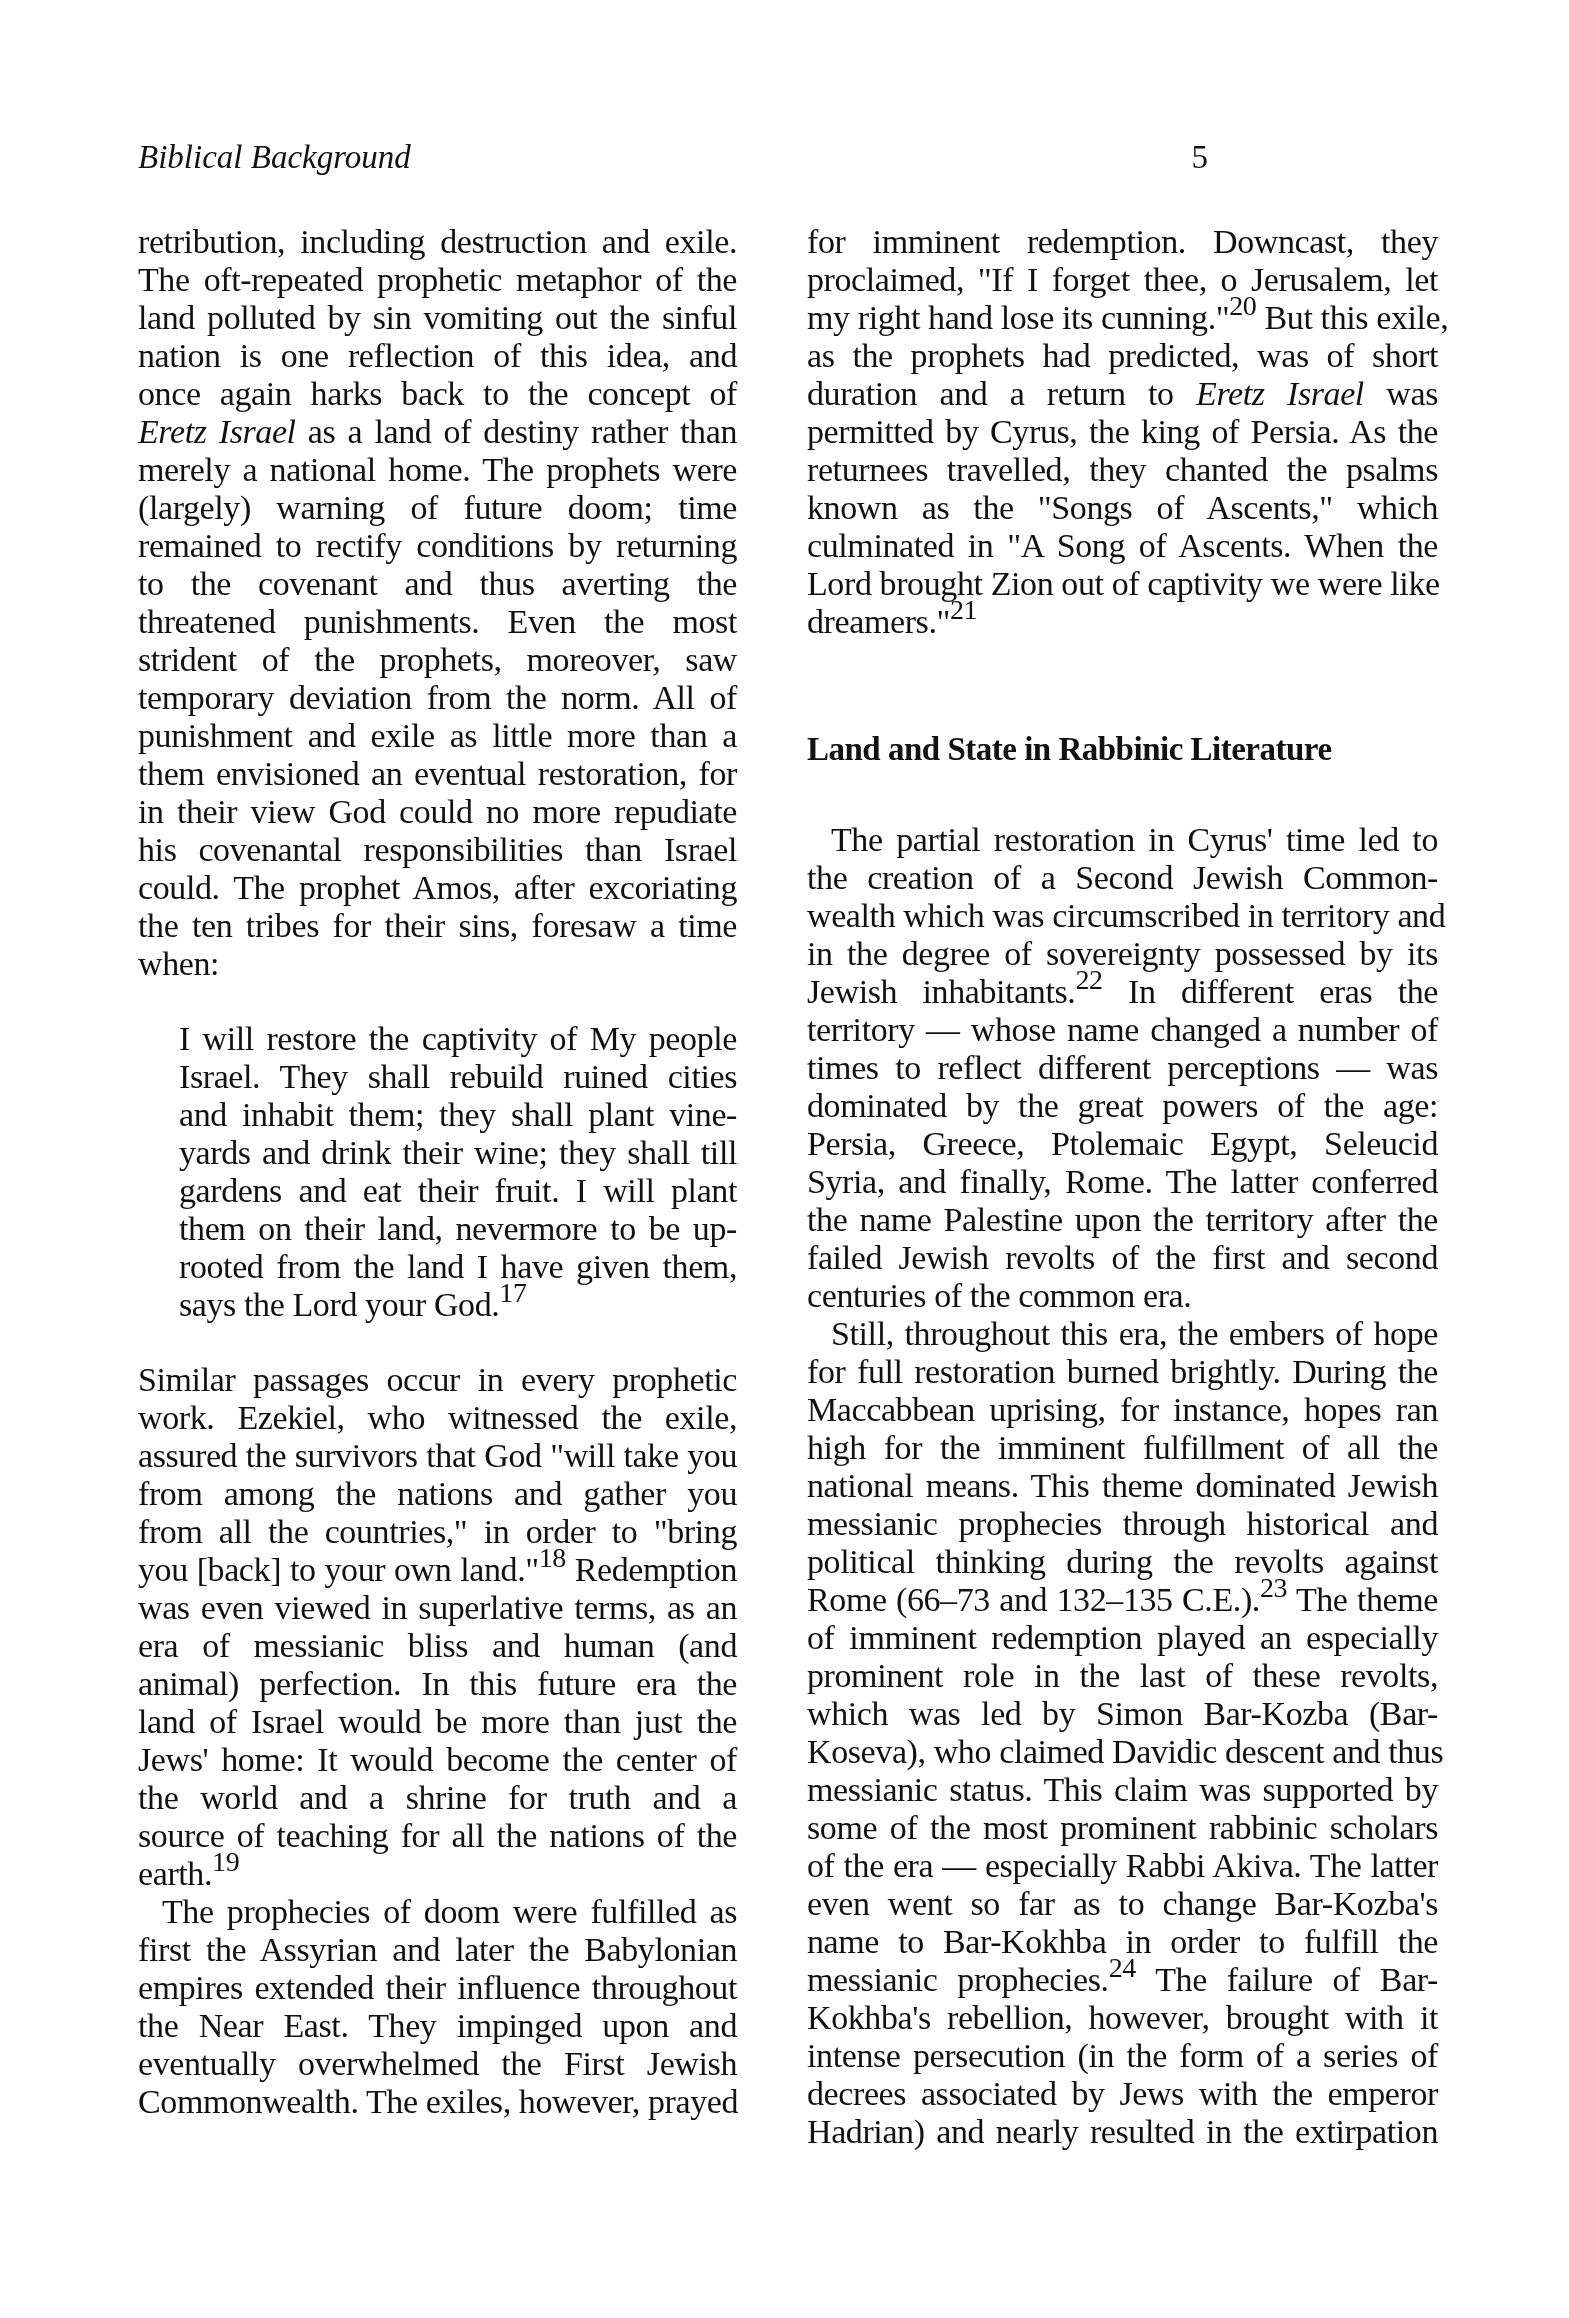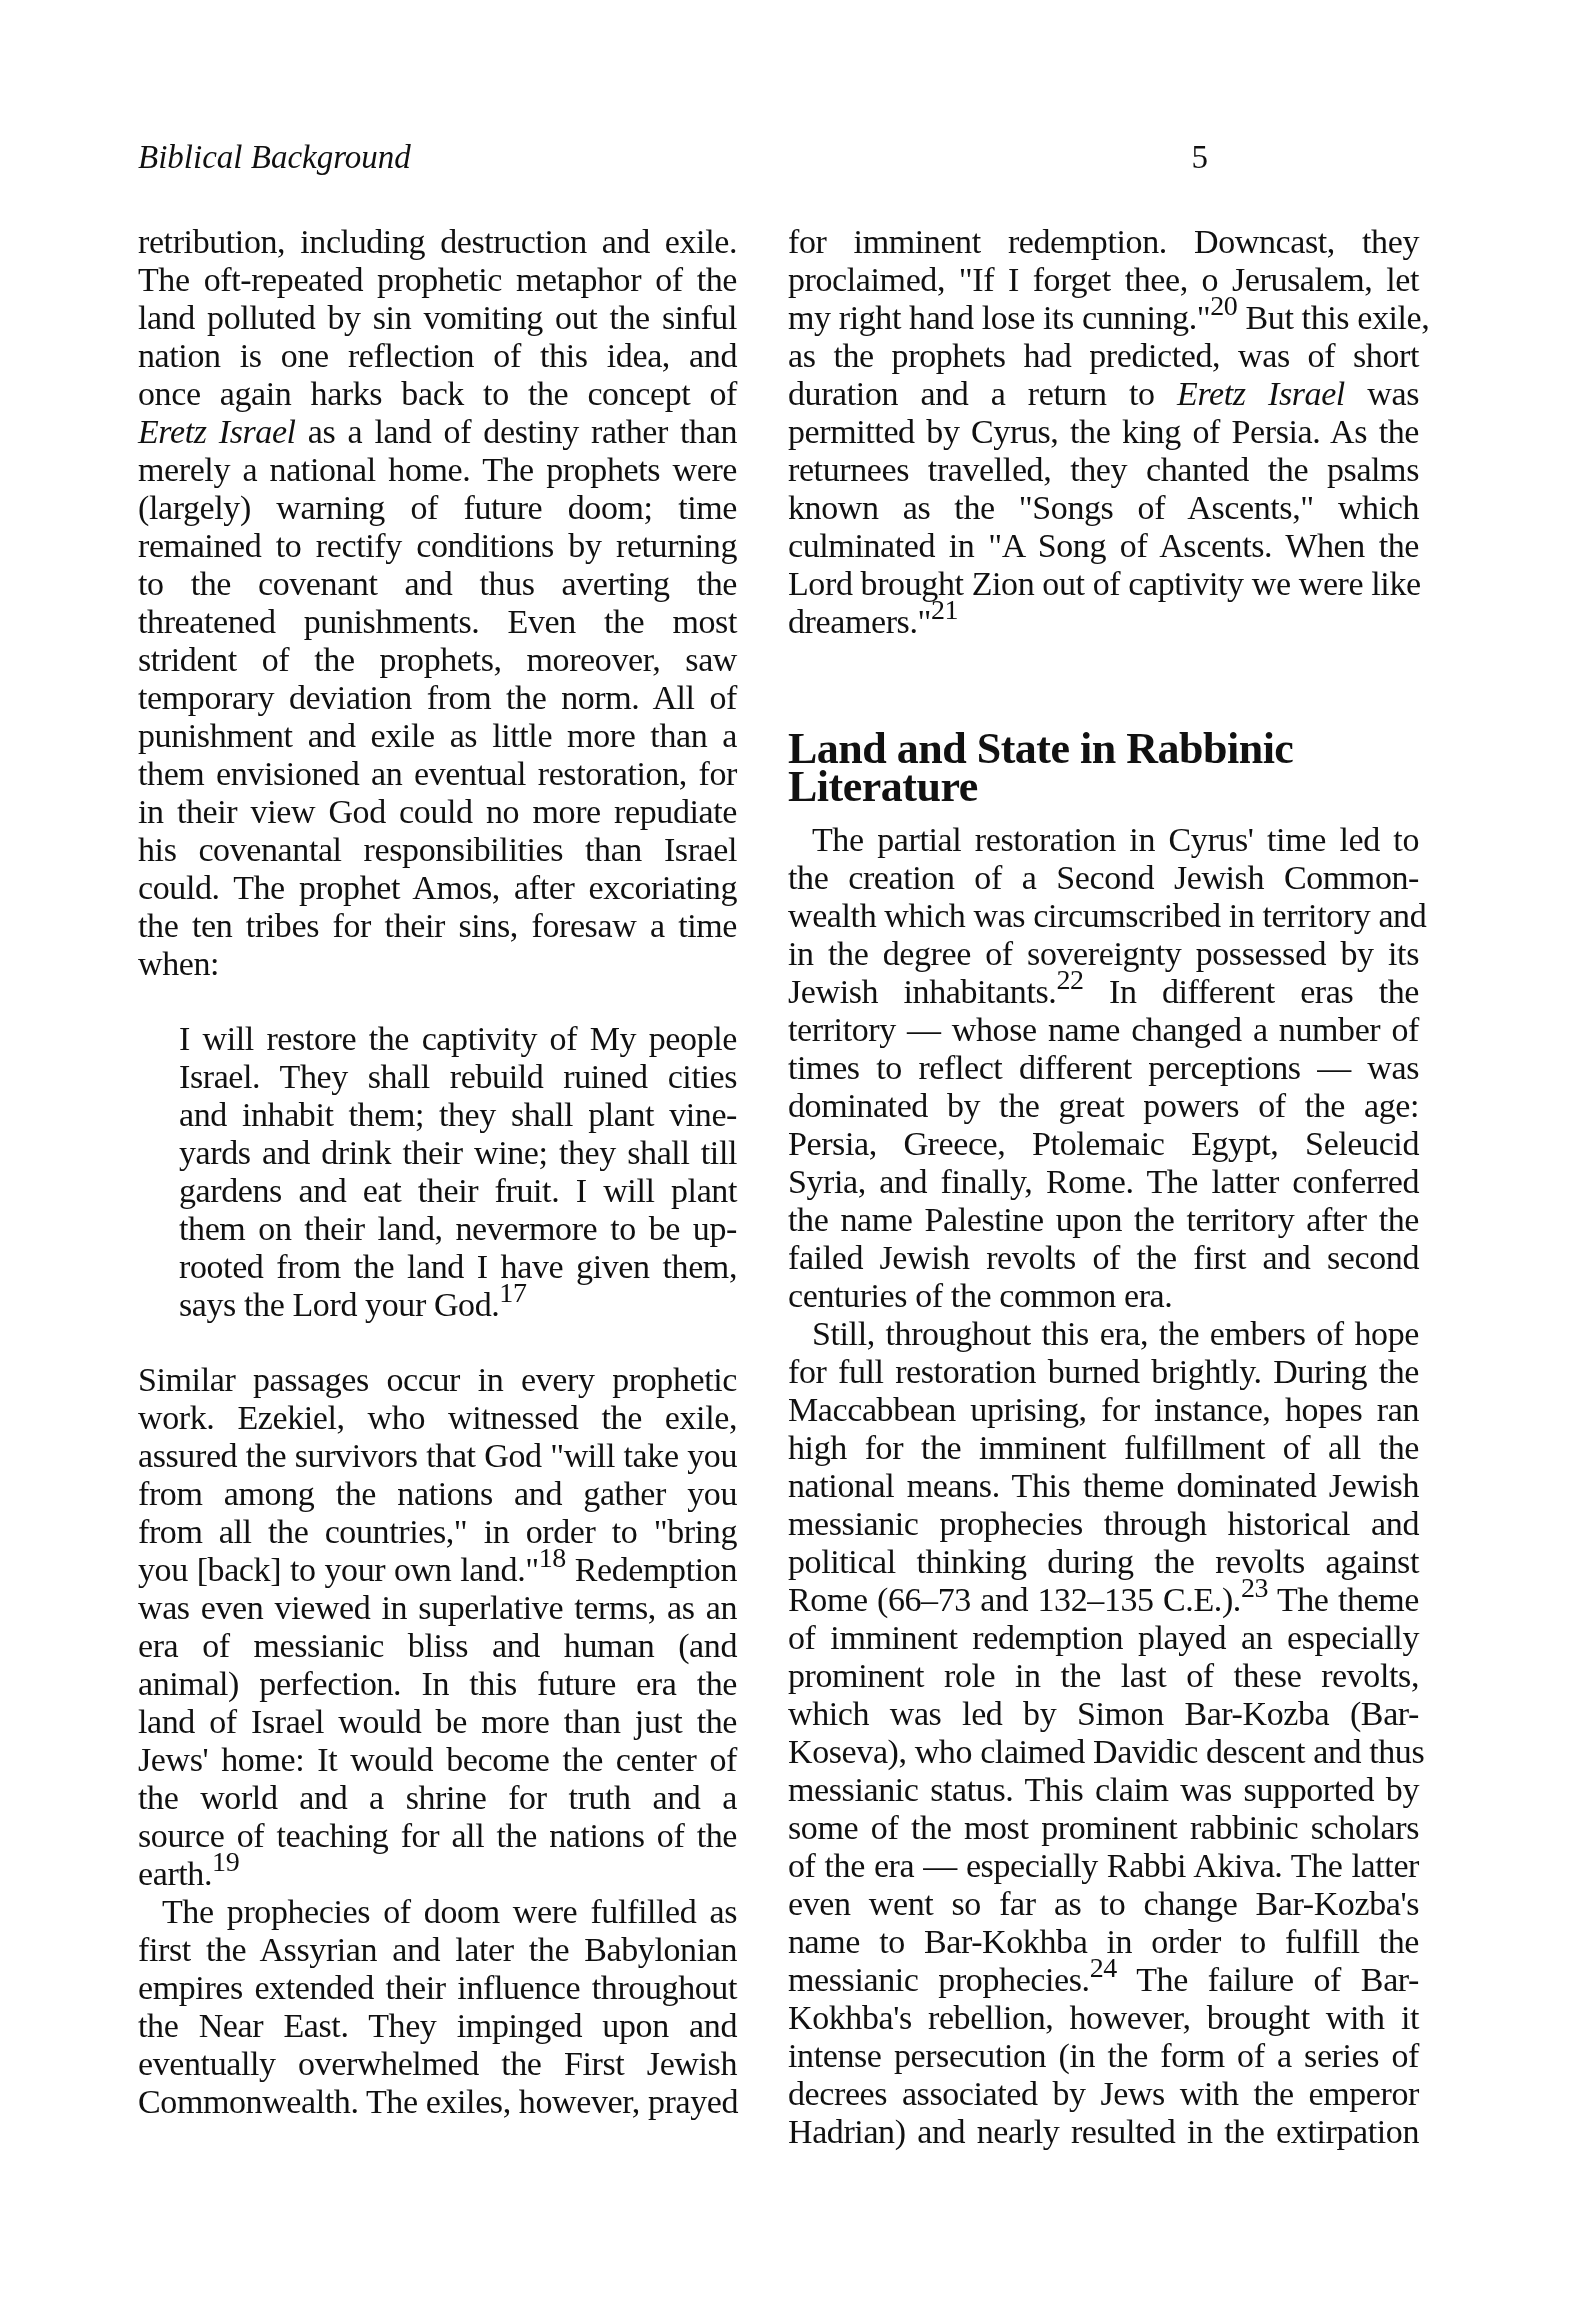--- a/index.html
+++ b/index.html
@@ -3,28 +3,28 @@
 <meta charset="utf-8">
 <style>
   html, body { margin: 0; padding: 0; background: #ffffff; }
   body { width: 1570px; height: 2319px; position: relative; overflow: hidden;
          font-family: "Liberation Serif", "DejaVu Serif", serif; color: #111111; }
   .page { position: absolute; left: 0; top: 0; width: 1340px; height: 2319px; background: #ffffff; }
   .running-head { position: absolute; left: 138px; top: 137px; font-size: 33px; font-style: italic; line-height: 40px; }
   .page-number { position: absolute; right: 132px; top: 137px; font-size: 33px; line-height: 40px; text-align: right; }
   .col { position: absolute; top: 223px; }
   .col-left { left: 138px; width: 599px; }
-  .col-right { left: 788px; width: 631px; }
+  .col-right { left: 807px; width: 631px; }
   .line { display: block; height: 38px; line-height: 38px; font-size: 34px; white-space: nowrap;
           text-align: justify; text-align-last: justify; letter-spacing: -0.4px; }
   .line.last { text-align-last: left; }
   .line.indent { padding-left: 24px; }
   .quote .line { margin-left: 41px; }
   .gap { display: block; }
-  .heading { font-weight: bold; font-size: 44px; line-height: 38px; height: 38px; text-align-last: left; letter-spacing: -0.5px; }
+  .heading { font-weight: bold; font-size: 33px; line-height: 38px; height: 38px; text-align-last: left; letter-spacing: -0.5px; }
   sup { font-size: 28px; line-height: 0; vertical-align: 14.5px; }
   i { font-style: italic; }
 </style>
 </head>
 <body>
 
 <div class="page">
   <div class="running-head">Biblical Background</div>
   <div class="page-number">5</div>
 

